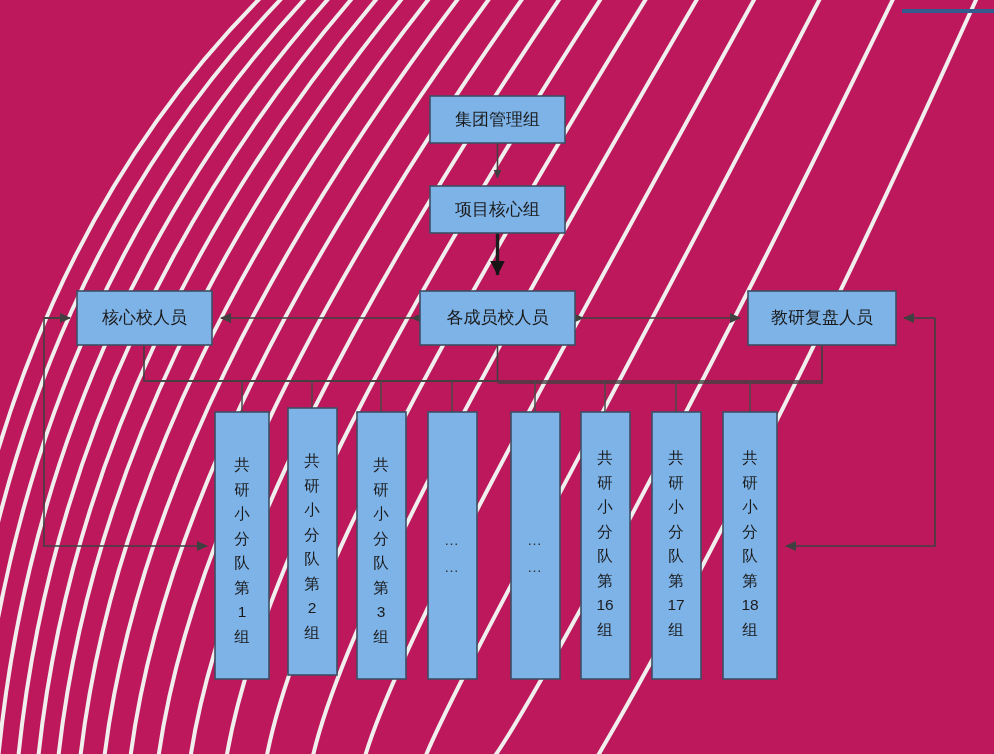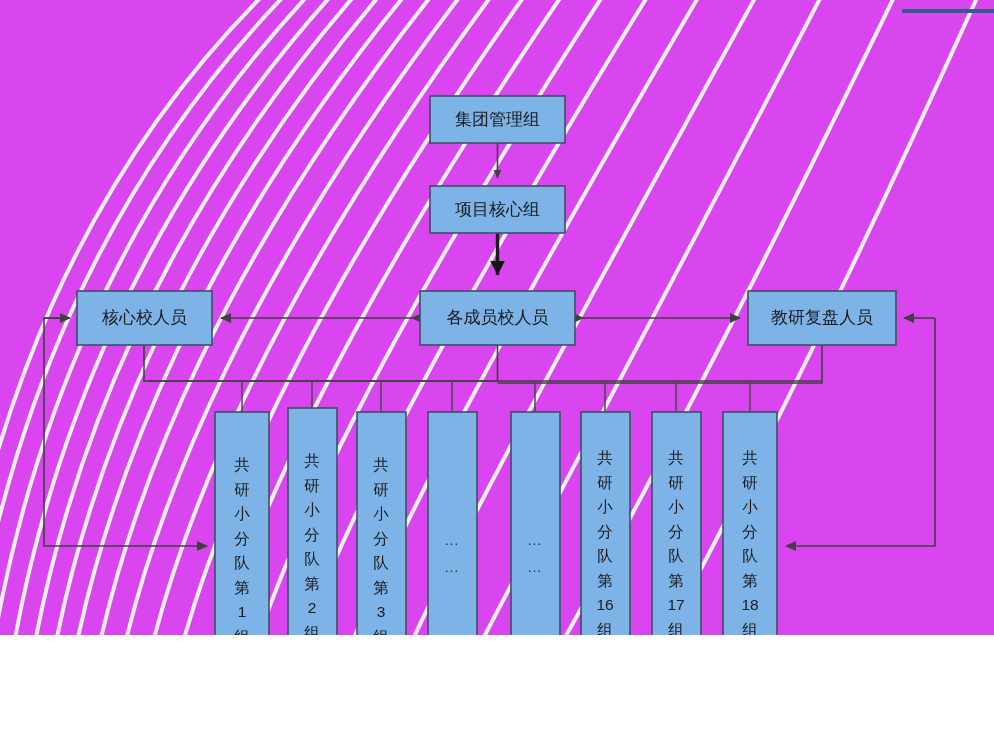--- a/index.html
+++ b/index.html
@@ -11,22 +11,22 @@
     width: 994px;
     height: 754px;
     font-family: "Liberation Sans", "DejaVu Sans", sans-serif;
     overflow: hidden;
     position: relative;
   }
   #slide {
     position: absolute;
     left: 0; top: 0;
     width: 994px;
-    height: 635px;
-    background: #d946ef;
+    height: 754px;
+    background: #be185d;
     overflow: hidden;
   }
   
   .bg-decor {
     position: absolute;
     left: 0; top: 0;
     width: 994px;
     height: 754px;
     pointer-events: none;
   }

